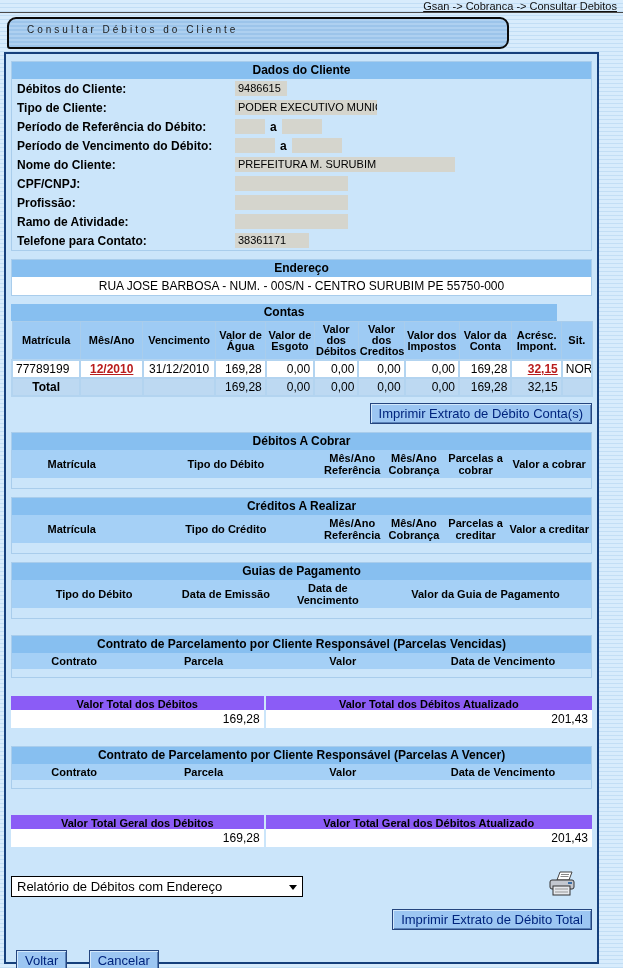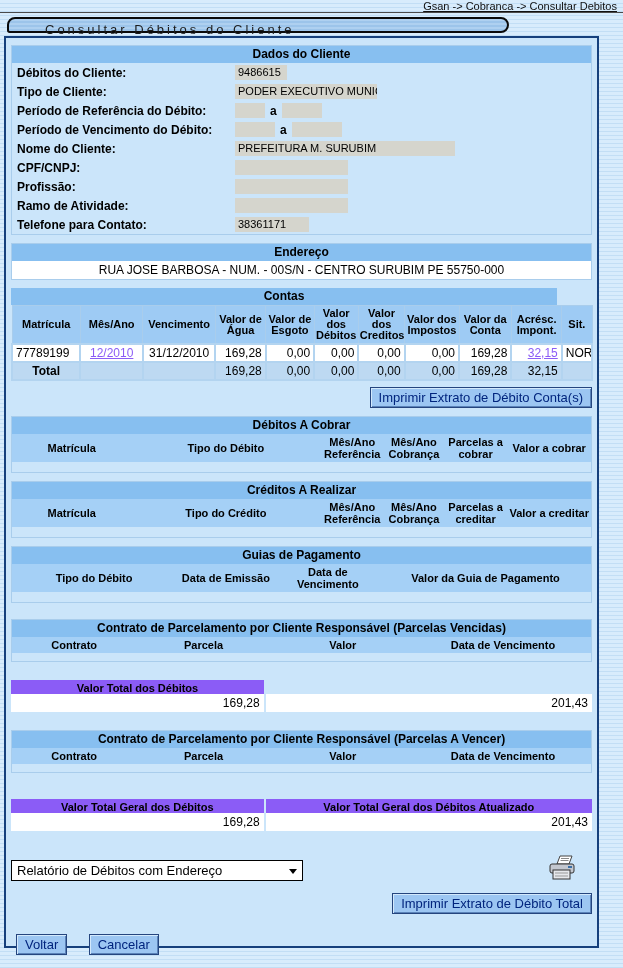--- a/index.html
+++ b/index.html
@@ -10,25 +10,25 @@
     color:#000;
     overflow:hidden;
   }
   .breadcrumb-bar {
     height:13px; border-bottom:1px solid #4a4a4a;
     text-align:right; padding-right:6px;
     font-size:11px; line-height:12px;
   }
   .breadcrumb-bar a { color:#111; text-decoration:underline; }
   .title-tab {
-    margin:4px 0 3px 7px; width:502px; height:16px;
+    margin:4px 0 3px 7px; width:502px; height:32px;
     border:2px solid #0a0a0a; border-radius:9px 9px 9px 3px;
     background: repeating-linear-gradient(to bottom,#aed0f0 0px,#aed0f0 2px,#9cc4ea 2px,#9cc4ea 4px);
-    line-height:22px; padding-left:36px;
-    font-size:13px; letter-spacing:3px; color:#1c1c1c;
+    line-height:22px; padding-left:18px;
+    font-size:10px; letter-spacing:3px; color:#1c1c1c;
   }
   .panel {
     margin-left:4px; width:595px; height:912px;
     border:2px solid #16407c; background:#cbe5fa;
     padding:7px 5px 0 5px;
   }
   .section { border:1px solid #a9cdec; }
   .section-bar {
     background:#87bff0; text-align:center;
     font-weight:bold; font-size:12px; height:17px; line-height:17px;
@@ -51,21 +51,21 @@
     background:#9ecbf4; font-size:11px; font-weight:bold; text-align:center;
     border:1px solid #a9cdec; padding:2px 1px; line-height:11px;
   }
   table.contas td {
     background:#fff; font-size:12px; border:2px solid #b3d4f0;
     padding:1px 3px; height:17px; white-space:nowrap; overflow:hidden;
   }
   table.contas tr.total td { background:#bdd9f2; }
   td.num { text-align:right; }
   td.ctr { text-align:center; }
-  table.contas a { color:#8b5cf6; }
+  table.contas a { color:#b91c1c;font-weight:bold; }
   
   .colhead-row { display:flex; background:#a5d0f6; }
   .colhead-row .col {
     font-size:11px; font-weight:bold; text-align:center;
     padding:2px 2px; line-height:12px; align-self:center;
   }
   .pad-strip { height:10px; }
   
   .tot-head { display:flex; }
   .tot-head .cell {
@@ -271,20 +271,21 @@
       <div class="col" style="width:135px">Parcela</div>
       <div class="col" style="width:145px">Valor</div>
       <div class="col" style="width:177px">Data de Vencimento</div>
     </div>
     <div class="pad-strip" style="height:8px"></div>
   </div>
 
   <div class="mb18">
     <div class="tot-head">
       <div class="cell tl">Valor Total dos Débitos</div>
+      <div class="cell tr">Valor Total dos Débitos Atualizado</div>
     </div>
     <div class="tot-vals">
       <div class="cell tl">169,28</div>
       <div class="cell tr">201,43</div>
     </div>
   </div>
 
   <div class="section mb26">
     <div class="section-bar">Contrato de Parcelamento por Cliente Responsável (Parcelas A Vencer)</div>
     <div class="colhead-row">

